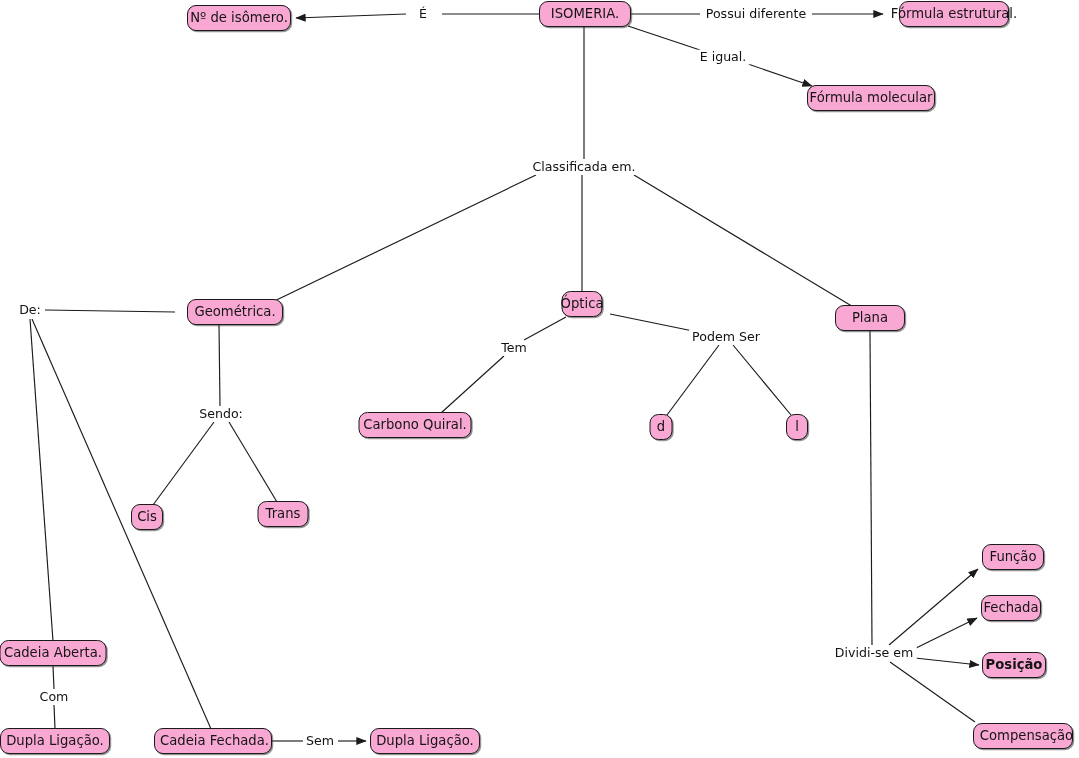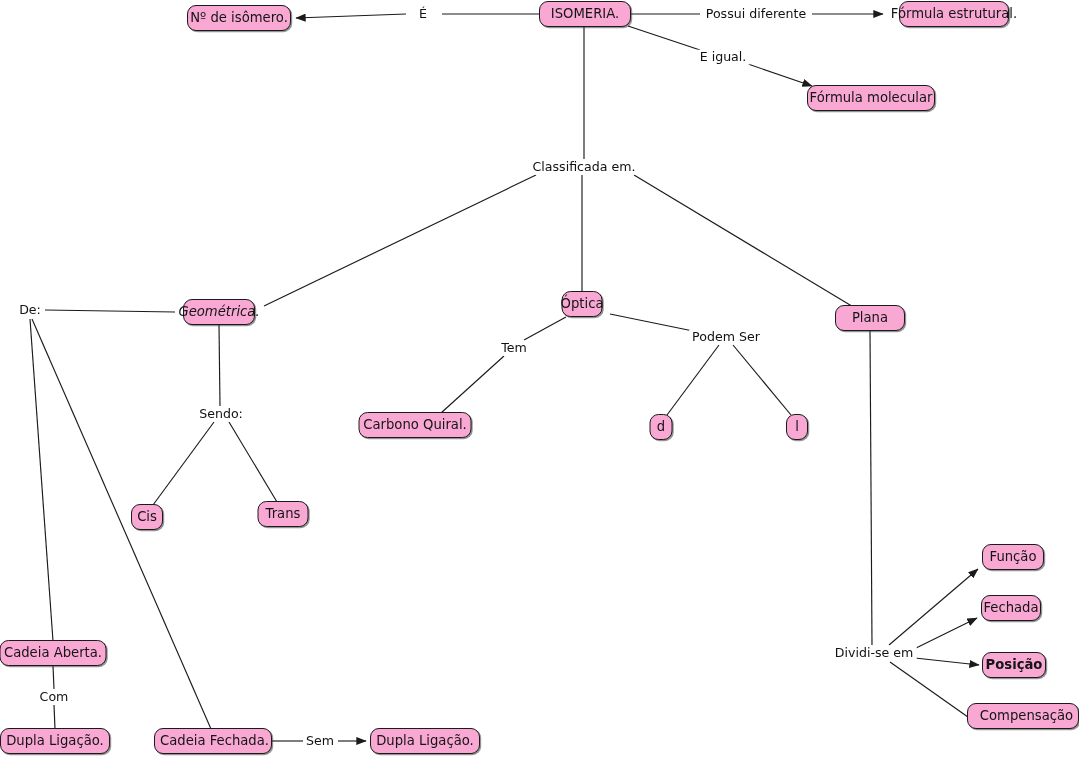--- a/index.html
+++ b/index.html
@@ -112,30 +112,30 @@
       <div class="link-label" style="left: 726px; top: 337px;">Podem Ser</div>
       <div class="link-label" style="left: 54px; top: 697px;">Com</div>
       <div class="link-label" style="left: 320px; top: 741px;">Sem</div>
       <div class="link-label" style="left: 874px; top: 653px;">Dividi-se em</div>
     </div>
   <div id="nodes-group">
       <div class="node" style="left: 585px; top: 14px; width: 92px;">ISOMERIA.</div>
       <div class="node" style="left: 239px; top: 18px; width: 104px;">Nº de isômero.</div>
       <div class="node" style="left: 954px; top: 14px; width: 110px;">Fórmula estrutural.</div>
       <div class="node" style="left: 871px; top: 98px; width: 128px;">Fórmula molecular</div>
-      <div class="node" style="left: 219px; top: 312px; width: 72px; font-style: italic;">Geométrica.</div>
+      <div class="node" style="left: 235px; top: 312px; width: 96px;">Geométrica.</div>
       <div class="node" style="left: 582px; top: 304px; width: 41px;">Óptica</div>
       <div class="node" style="left: 870px; top: 318px; width: 70px;">Plana</div>
       <div class="node" style="left: 147px; top: 517px; width: 32px;">Cis</div>
       <div class="node" style="left: 283px; top: 514px; width: 51px;">Trans</div>
       <div class="node" style="left: 415px; top: 425px; width: 113px;">Carbono Quiral.</div>
       <div class="node" style="left: 661px; top: 427px; width: 23px;">d</div>
       <div class="node" style="left: 797px; top: 427px; width: 22px;">l</div>
       <div class="node" style="left: 53px; top: 653px; width: 107px;">Cadeia Aberta.</div>
       <div class="node" style="left: 55px; top: 741px; width: 110px;">Dupla Ligação.</div>
       <div class="node" style="left: 213px; top: 741px; width: 118px; padding-left: 12px;">Cadeia Fechada.</div>
       <div class="node" style="left: 425px; top: 741px; width: 110px;">Dupla Ligação.</div>
       <div class="node" style="left: 1013px; top: 557px; width: 62px;">Função</div>
       <div class="node" style="left: 1011px; top: 608px; width: 60px;">Fechada</div>
       <div class="node" style="left: 1014px; top: 665px; width: 64px; font-weight: bold;">Posição</div>
-      <div class="node" style="left: 1023px; top: 716px; width: 112px; padding-left: 16px;">Compensação</div>
+      <div class="node" style="left: 1023px; top: 736px; width: 100px; padding-left: 16px;">Compensação</div>
     </div>
 </div>
 
 </body></html>

